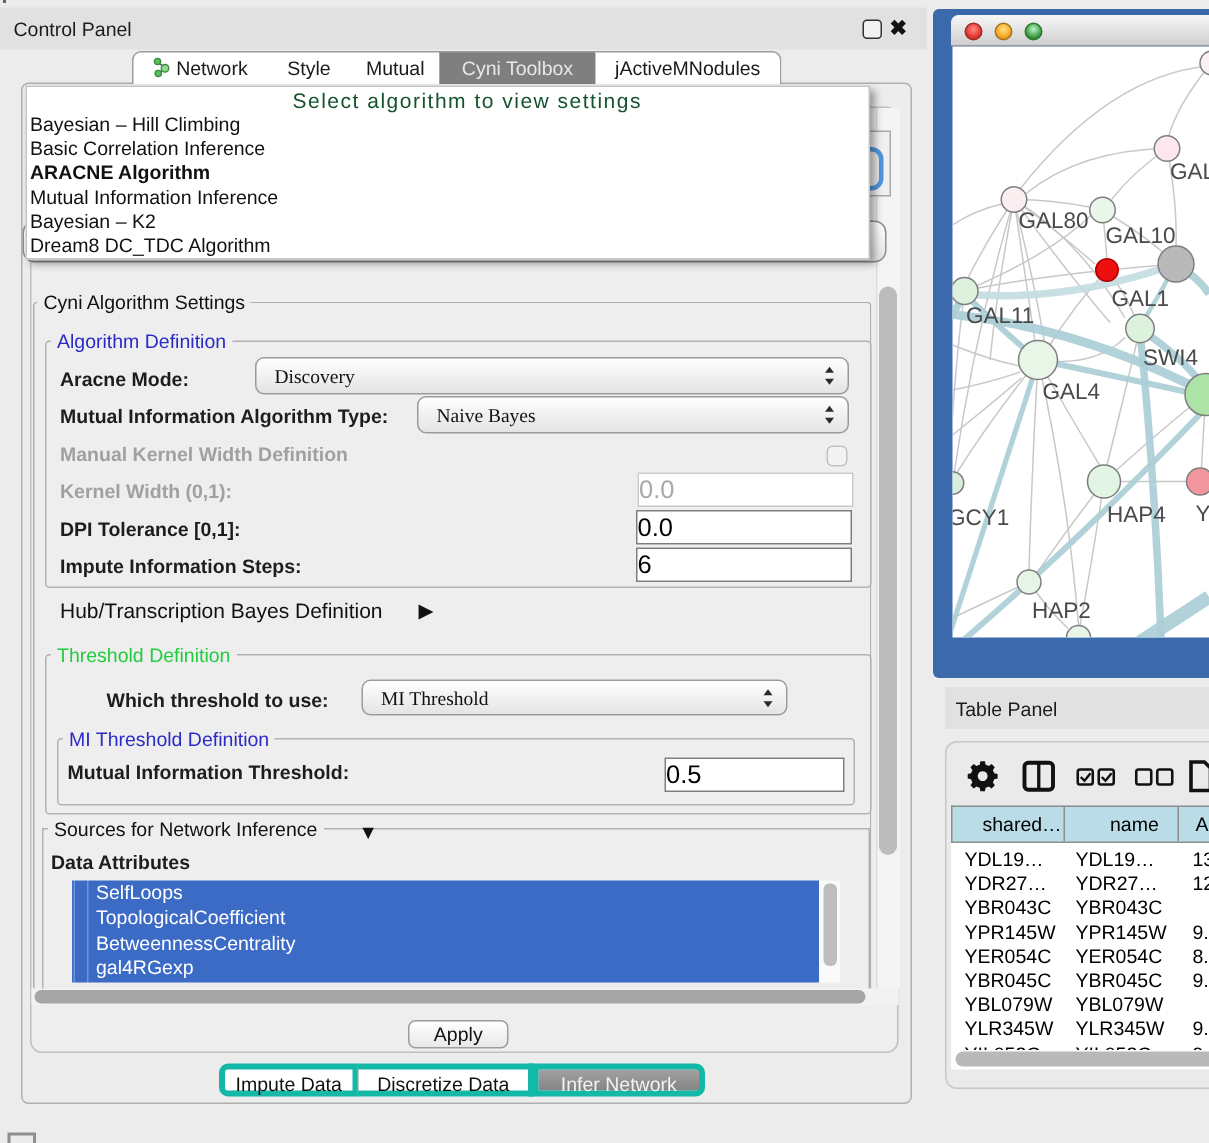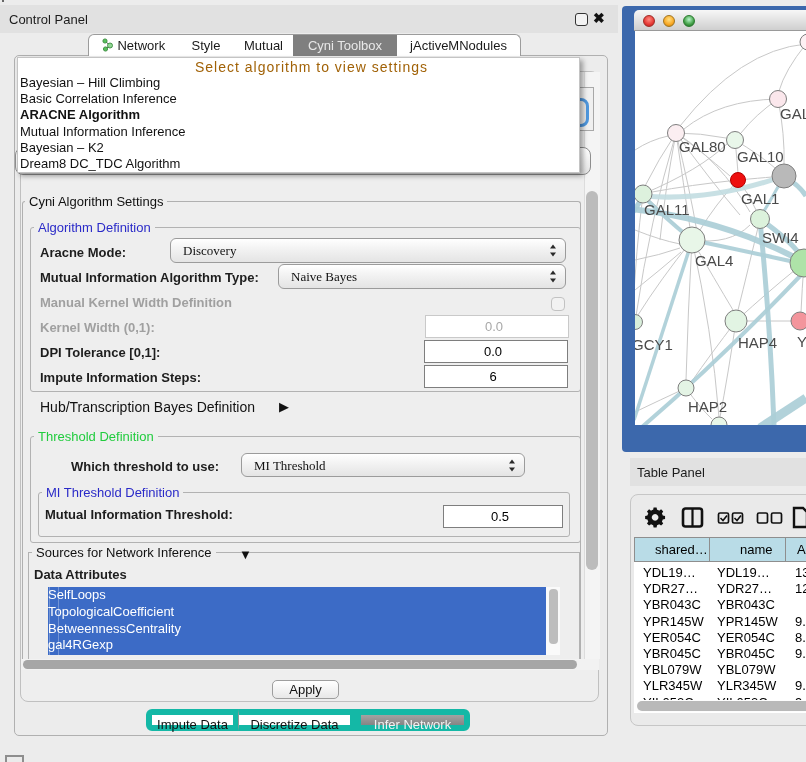--- a/index.html
+++ b/index.html
@@ -2,25 +2,25 @@
 <html><head><meta charset="utf-8">
 <style>
 * { margin:0; padding:0; box-sizing:border-box; }
 html,body { width:806px; height:762px; background:#ececec; font-family:"Liberation Sans",sans-serif; overflow:hidden; position:relative; }
 .abs { position:absolute; }
 .lbl { font-size:13px; font-weight:bold; color:#1d1d1d; white-space:nowrap; }
 .dis { color:#a0a0a0; }
 .combo { position:absolute; border:1px solid #9b9b9b; border-radius:6px; background:linear-gradient(#ffffff,#f2f2f2 45%,#e4e4e4); font-size:13px; color:#111;font-family:Liberation Serif, serif; }
 .combo .ct { position:absolute; left:12px; top:4px; }
 .combo svg { position:absolute; right:8px; top:50%; margin-top:-6.5px; }
-.tf { position:absolute; background:#fff; border:1px solid #7e7e7e; font-size:13px; color:#000; text-align:center; padding-right:6px; }
+.tf { position:absolute; background:#fff; border:1px solid #7e7e7e; font-size:17px; color:#000; text-align:left; padding-right:6px; }
 .grp { position:absolute; border:1px solid #b2b2b2; border-radius:3px; }
 .gtitle { position:absolute; font-size:13px; background:#eeeeee; padding:0 4px; white-space:nowrap; }
 .tab { position:absolute; top:34px; height:22px; background:#ffffff; border:1px solid #9c9c9c; border-bottom:none; font-size:13px; color:#1a1a1a; text-align:center; line-height:21px; white-space:nowrap; }
-.seg { position:absolute; top:709px; height:22px; background:#ffffff; border:6px solid #14b8a6; font-size:13px; color:#111; text-align:center; line-height:20px; }
+.seg { position:absolute; top:709px; height:22px; background:#ffffff; border:4px solid #14b8a6; font-size:13px; color:#111; text-align:center; line-height:20px; }
 </style></head>
 <body>
 
 <div class="abs" style="left:2px;top:0;width:2px;height:2px;background:#666"></div>
 
 <div class="abs" style="left:0;top:5px;width:618px;height:28px;background:#e1e1e1"></div>
 <div class="abs" style="left:9px;top:12px;font-size:13px;color:#1c1c1c">Control Panel</div>
 <div class="abs" style="left:575px;top:13px;width:13px;height:13px;border:1.5px solid #333;border-radius:3px;background:#f2f2f2"></div>
 <div class="abs" style="left:593px;top:10px;font-size:14px;font-weight:bold;color:#111">✖</div>
 
@@ -94,36 +94,36 @@
   </div>
 <div class="grp" style="left:38px;top:492px;width:532px;height:45px"></div>
 <div class="gtitle" style="left:42px;top:485px;color:#2a2ac8">MI Threshold Definition</div>
 <div class="lbl abs" style="left:45px;top:507px">Mutual Information Threshold:</div>
 <div class="tf" style="left:443px;top:505px;width:120px;height:23px;line-height:21px">0.5</div>
 
 <div class="abs" style="left:28px;top:552px;width:552px;height:107px;border:1px solid #b2b2b2;border-bottom:none"></div>
 <div class="gtitle" style="left:32px;top:545px;color:#111">Sources for Network Inference</div>
 <div class="abs" style="left:239px;top:547px;font-size:13px;color:#111">▼</div>
 <div class="lbl abs" style="left:34px;top:567px">Data Attributes</div>
-<div class="abs" style="left:48px;top:587px;width:498px;height:68px;background:#3c6bc6;color:#fff;font-size:13px;line-height:16.8px;padding-left:0;overflow:hidden">SelfLoops<br>TopologicalCoefficient<br>BetweennessCentrality<br>gal4RGexp</div>
+<div class="abs" style="left:48px;top:587px;width:498px;height:68px;background:#3c6bc6;color:#fff;font-size:13px;line-height:16.8px;padding-left:16px;overflow:hidden">SelfLoops<br>TopologicalCoefficient<br>BetweennessCentrality<br>gal4RGexp</div>
 <div class="abs" style="left:49px;top:587px;width:1px;height:68px;background:rgba(255,255,255,0.28)"></div>
 <div class="abs" style="left:58px;top:587px;width:1px;height:68px;background:rgba(255,255,255,0.28)"></div>
 <div class="abs" style="left:546px;top:587px;width:14px;height:68px;background:#fafafa"></div>
 <div class="abs" style="left:549px;top:589px;width:9px;height:55px;background:#bdbdbd;border-radius:4px"></div>
 
 <div class="abs" style="left:272px;top:680px;width:67px;height:19px;border:1px solid #9e9e9e;border-radius:5px;background:linear-gradient(#ffffff,#e8e8e8);font-size:13px;color:#111;text-align:center;line-height:18px">Apply</div>
 
 <div class="seg" style="left:146px;width:93px;border-radius:6px 0 0 6px">Impute Data</div>
 <div class="seg" style="left:238px;width:118px;border-left:1px solid #979797">Discretize Data</div>
 <div class="seg" style="left:355px;width:115px;border-radius:0 6px 6px 0;background:linear-gradient(#a2a2a2,#858585);color:#f2f2f2">Infer Network</div>
 
 <div class="abs" style="left:5px;top:755px;width:19px;height:12px;border:2px solid #8e8e8e;background:#ebebeb"></div>
 
 <div class="abs" style="left:17px;top:57px;width:563px;height:116px;background:#ffffff;border:1px solid #c4c4c4;box-shadow:3px 3px 5px rgba(0,0,0,0.35)"></div>
-<div class="abs" style="left:195px;top:59px;font-size:14px;color:#a16207;letter-spacing:1px">Select algorithm to view settings</div>
+<div class="abs" style="left:195px;top:59px;font-size:14px;color:#14532d;letter-spacing:1px">Select algorithm to view settings</div>
 <div class="abs" style="left:20px;top:75px;font-size:13px;color:#111;line-height:16.2px;white-space:nowrap">Bayesian – Hill Climbing<br>Basic Correlation Inference<br><b>ARACNE Algorithm</b><br>Mutual Information Inference<br>Bayesian – K2<br>Dream8 DC_TDC Algorithm</div>
 
 <div class="abs" style="left:622px;top:6px;width:184px;height:446px;background:#3c68ac;border-radius:4px 0 0 4px"></div>
 <div class="abs" style="left:634px;top:10px;width:172px;height:21px;background:linear-gradient(#f7f7f7,#cfcfcf);border-radius:5px 0 0 0;border-bottom:1px solid #9a9a9a"></div>
 <div class="abs" style="left:643px;top:15px;width:12px;height:12px;border-radius:50%;background:radial-gradient(circle at 50% 35%,#ff8a80,#e53935 60%,#b71c1c);border:1px solid #9e2b25"></div>
 <div class="abs" style="left:663px;top:15px;width:12px;height:12px;border-radius:50%;background:radial-gradient(circle at 50% 35%,#ffe082,#f9a825 60%,#c17900);border:1px solid #a07520"></div>
 <div class="abs" style="left:683px;top:15px;width:12px;height:12px;border-radius:50%;background:radial-gradient(circle at 50% 35%,#b9f6ca,#43a047 60%,#1b5e20);border:1px solid #2a7a2e"></div>
 <div class="abs" style="left:635px;top:31px;width:171px;height:394px;background:#ffffff;overflow:hidden">
 <svg width="171" height="394" viewBox="635 31 171 394">
 <g fill="none" stroke="#c8c8c8" stroke-width="1">

